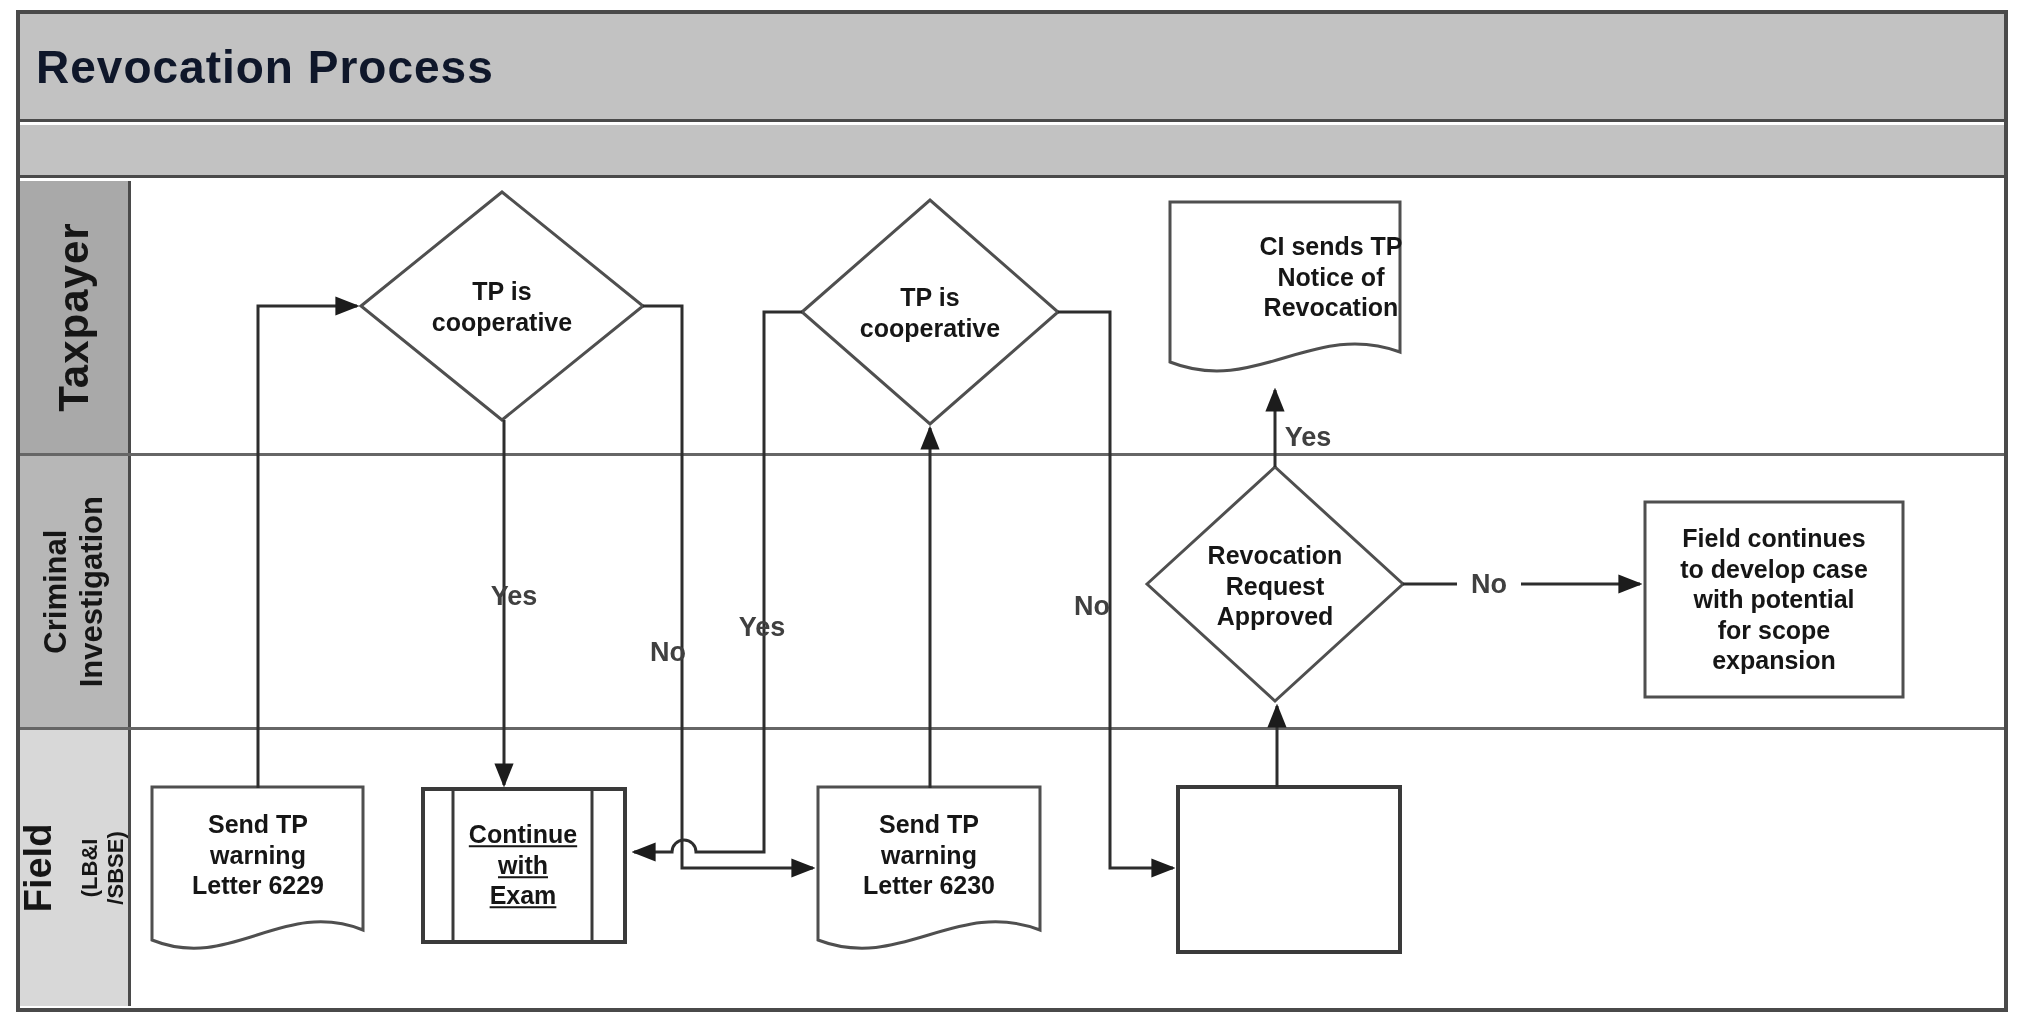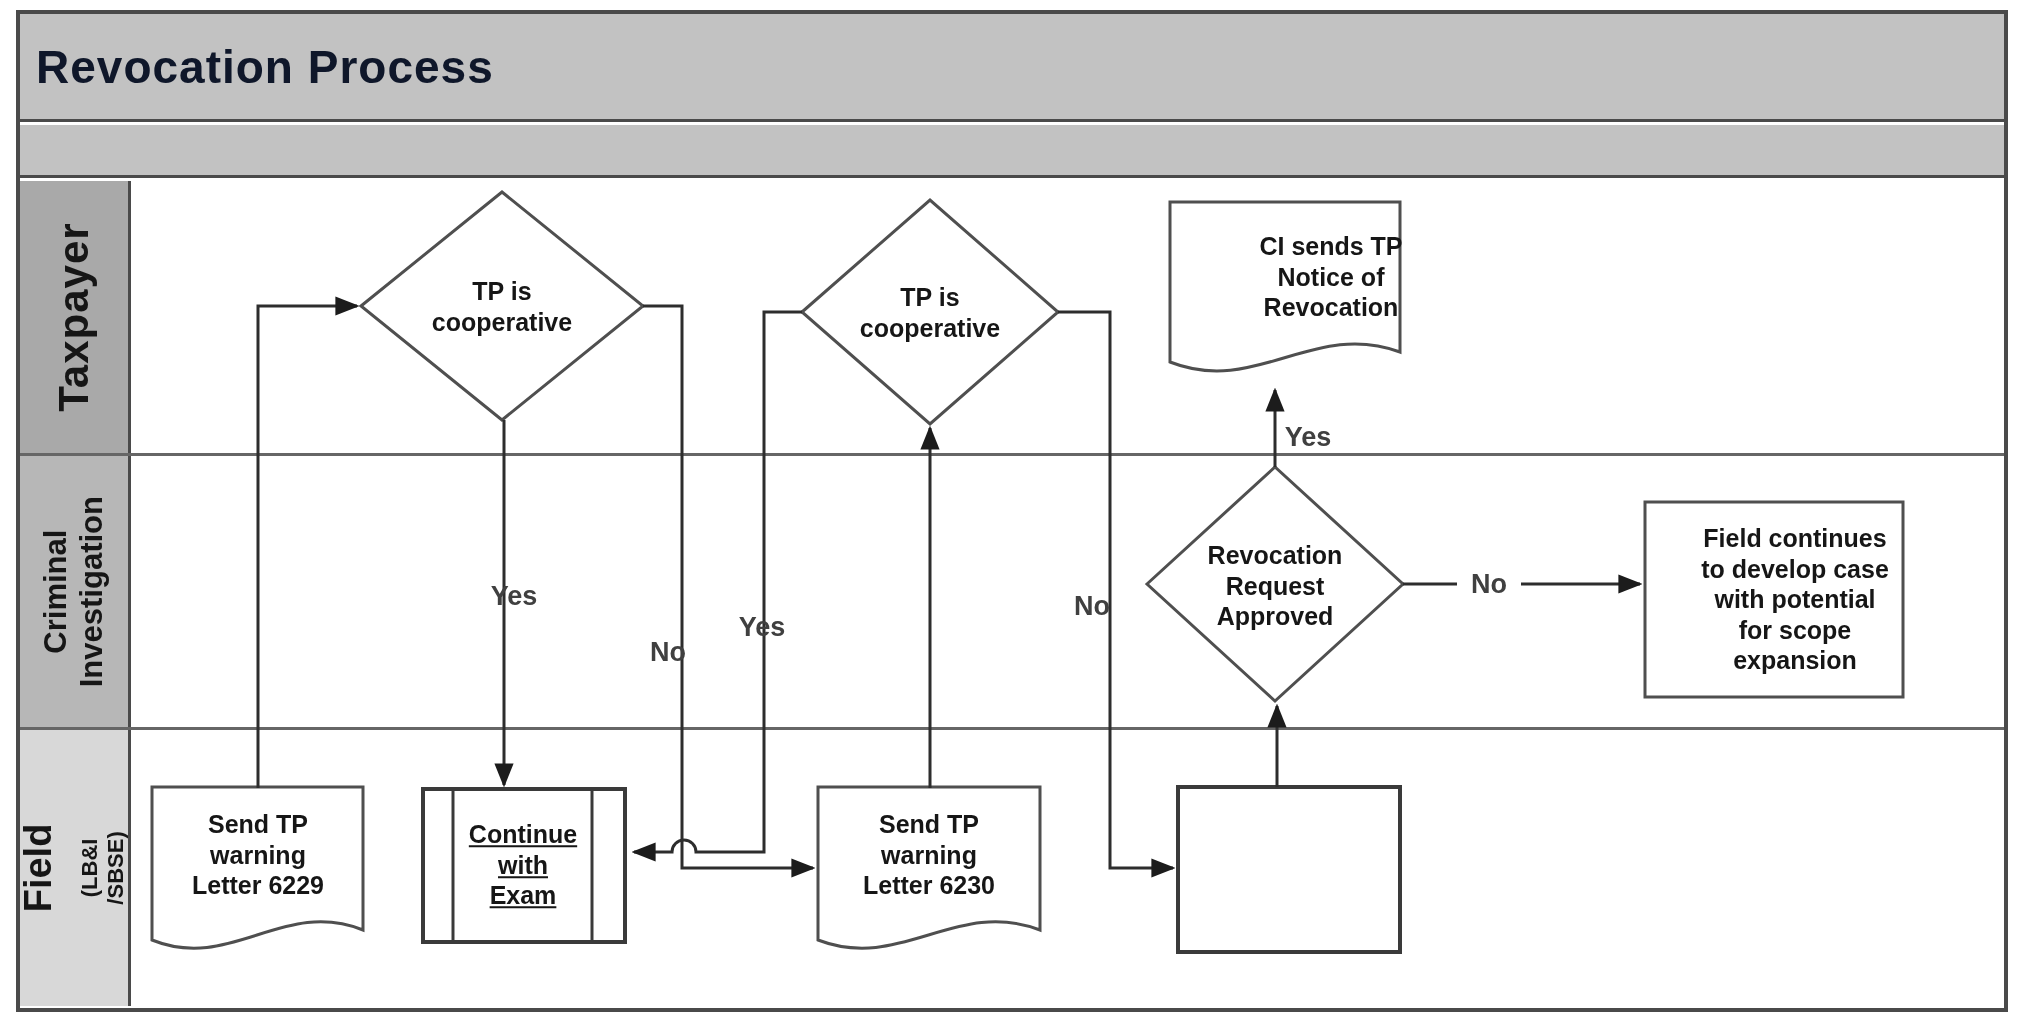--- a/index.html
+++ b/index.html
@@ -107,21 +107,21 @@
   <div class="nlabel" style="left:502px;top:306px;">TP is
 cooperative</div>
   <div class="nlabel" style="left:930px;top:312px;">TP is
 cooperative</div>
   <div class="nlabel" style="left:1285px;top:277px;margin-left:46px;">CI sends TP
 Notice of
 Revocation</div>
   <div class="nlabel" style="left:1275px;top:586px;">Revocation
 Request
 Approved</div>
-  <div class="nlabel" style="left:1774px;top:599px;margin-left:21px;">Field continues
+  <div class="nlabel" style="left:1774px;top:599px;">Field continues
 to develop case
 with potential
 for scope
 expansion</div>
   <div class="nlabel" style="left:258px;top:855px;">Send TP
 warning
 Letter 6229</div>
   <div class="nlabel" style="left:523px;top:865px;text-decoration:underline;">Continue
 with
 Exam</div>

